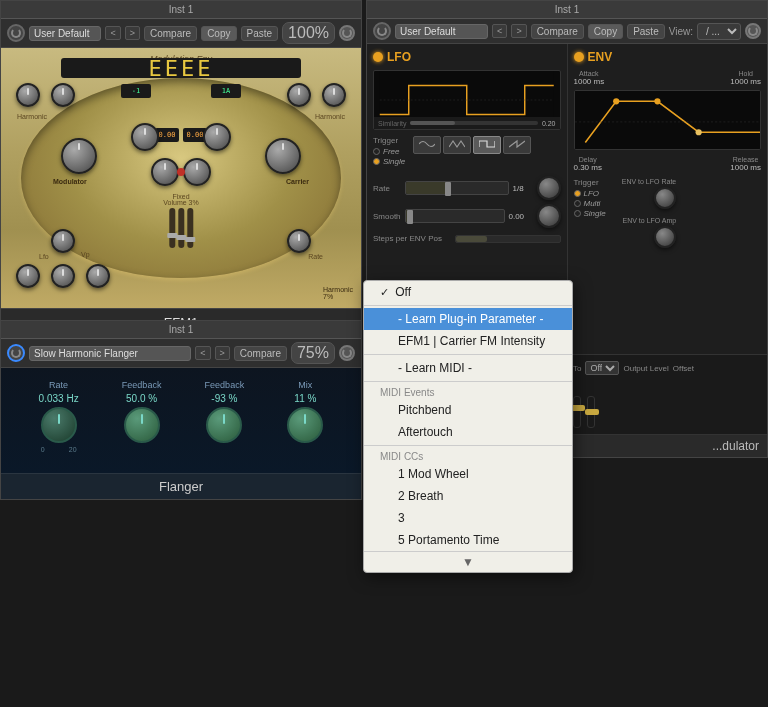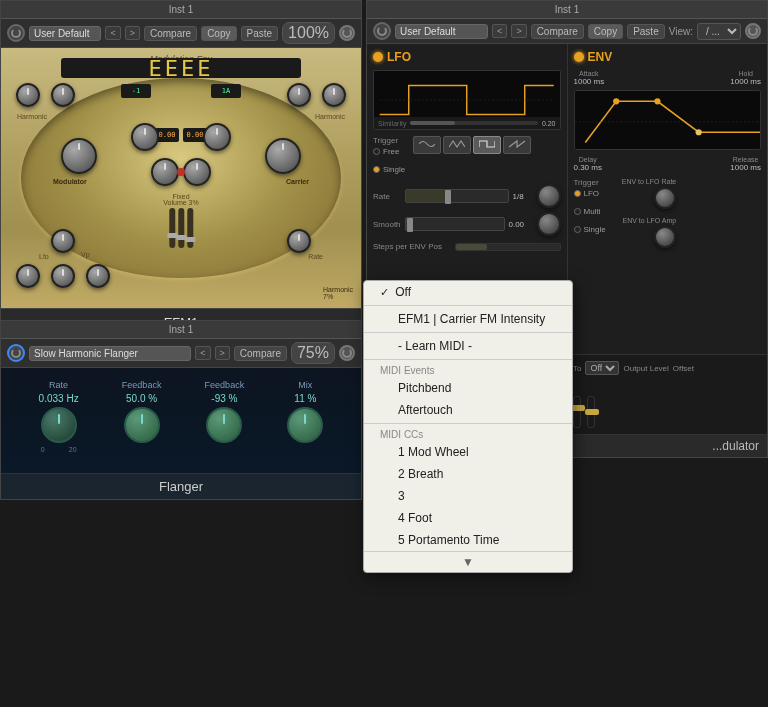--- a/index.html
+++ b/index.html
@@ -413,21 +413,22 @@
       margin-bottom: 4px;
     }
     .trigger-label {
       font-size: 8px;
       color: #888;
       margin-bottom: 2px;
     }
     .trigger-options {
       display: flex;
       flex-direction: column;
-      gap: 9px;
+      gap: 1px;
+      font-style: italic;
     }
     .trigger-option {
       display: flex;
       align-items: center;
       gap: 3px;
       font-size: 8px;
       color: #999;
     }
     .radio-dot {
       width: 7px; height: 7px;
@@ -870,20 +871,23 @@
     <span style="font-size:8px;color:#aaa;">▶</span>
   </div>
 </div>
 
 <div class="dropdown-menu">
   <div class="menu-scroll-area">
     <div class="menu-item check">
       <span>Off</span>
     </div>
     <hr class="menu-divider">
+    <div class="menu-item highlighted no-check">
+      <span>- Learn Plug-in Parameter -</span>
+    </div>
     <div class="menu-item no-check">
       <span>EFM1 | Carrier FM Intensity</span>
     </div>
     <hr class="menu-divider">
     <div class="menu-item no-check">
       <span>- Learn MIDI -</span>
     </div>
     <hr class="menu-divider">
     <div class="menu-section-header">MIDI Events</div>
     <div class="menu-item no-check">
@@ -897,21 +901,18 @@
     <div class="menu-item no-check">
       <span>1 Mod Wheel</span>
     </div>
     <div class="menu-item no-check">
       <span>2 Breath</span>
     </div>
     <div class="menu-item no-check">
       <span>3</span>
     </div>
     <div class="menu-item no-check">
-      <span>4 Foot</span>
-    </div>
-    <div class="menu-item no-check">
       <span>5 Portamento Time</span>
     </div>
 
   </div>
   <div class="dropdown-arrow-down">▼</div>
 </div>
 
 </body></html>

